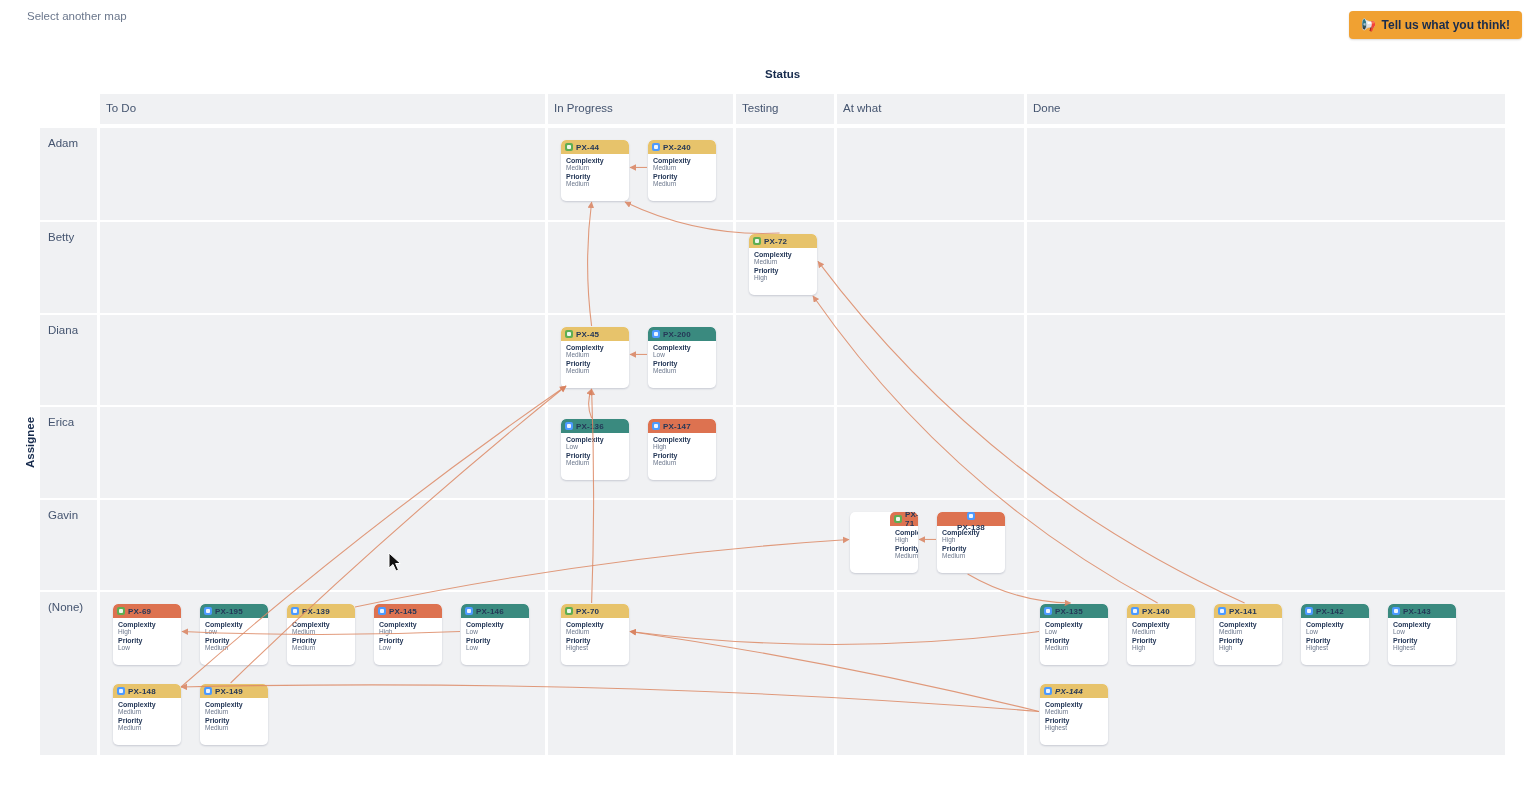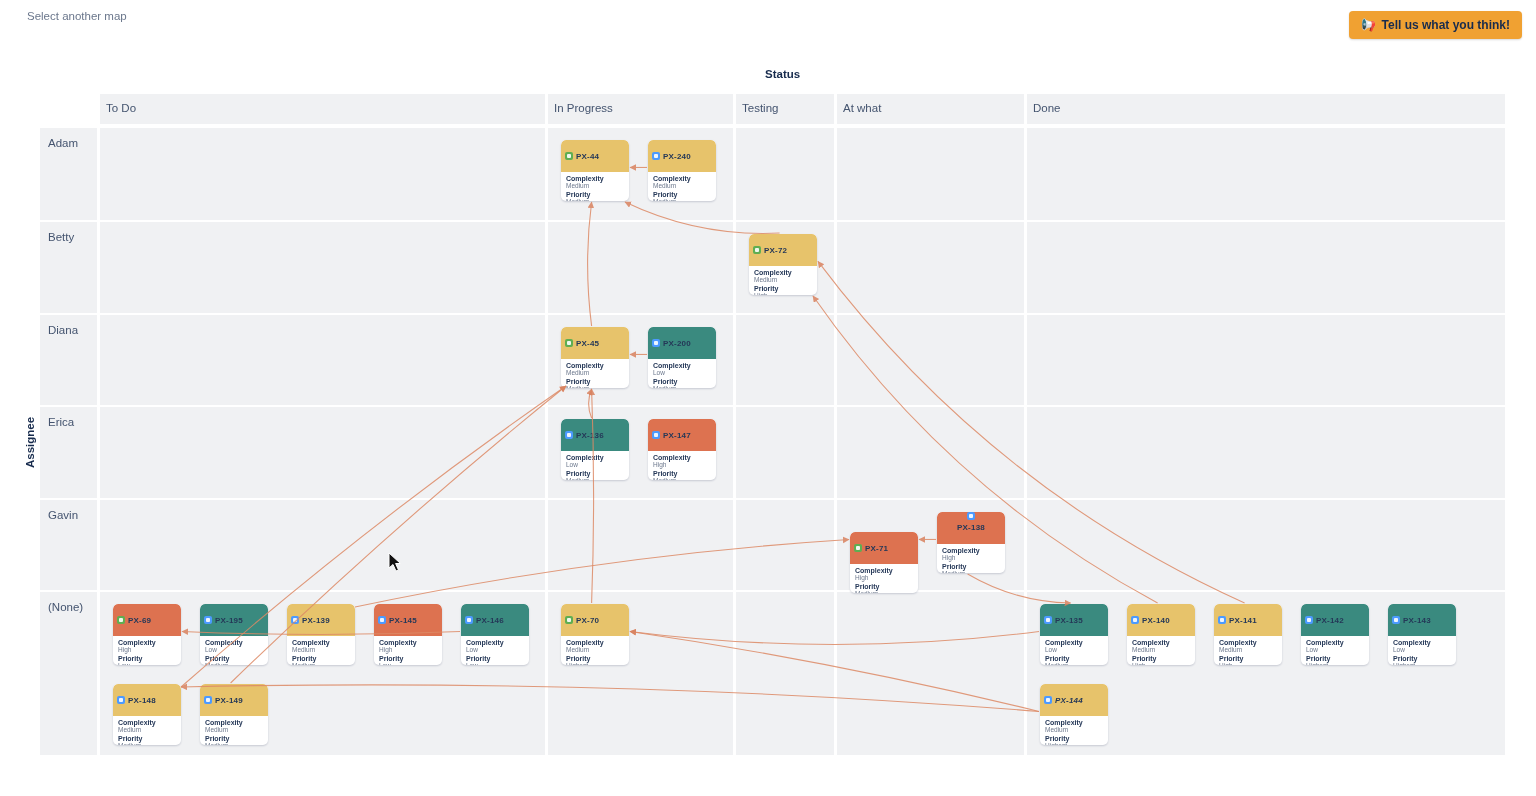--- a/index.html
+++ b/index.html
@@ -24,21 +24,21 @@
             transform:rotate(-90deg); transform-origin:left top; white-space:nowrap; }
 
   
   .cell { position:absolute; background:#f0f1f3; }
   .col-header { position:absolute; font-size:11.5px; color:#44546f; }
   .row-header { position:absolute; font-size:11.5px; color:#44546f; }
 
   
   .card { position:absolute; width:68px; height:61px; background:#ffffff; border-radius:5px;
           box-shadow:0 1px 2px rgba(9,30,66,.18); overflow:hidden; cursor:pointer; }
-  .card-header { height:32px; display:flex; align-items:center; gap:3px; padding:0 4px; border-radius:5px 5px 0 0; }
+  .card-header { height:14px; display:flex; align-items:center; gap:3px; padding:0 4px; border-radius:5px 5px 0 0; }
   .type-icon { width:8px; height:8px; border-radius:2px; flex:0 0 auto; position:relative; }
   .type-icon::after { content:""; position:absolute; left:2px; top:2px; right:2px; bottom:2px;
                       background:rgba(255,255,255,.9); border-radius:1px; }
   .card-key { font-size:8px; font-weight:bold; color:#253858; letter-spacing:.2px; }
   .card-body { padding:2px 5px; }
   .fld-label { font-size:7px; font-weight:bold; color:#253858; margin-top:1px; }
   .fld-value { font-size:6.5px; color:#6b778c; line-height:8px; }
 
   
   #arrow-layer { position:absolute; left:0; top:0; pointer-events:none; }
@@ -190,21 +190,21 @@
           <div class="type-icon" style="background: rgb(76, 154, 255);"></div>
           <div class="card-key">PX-147</div>
         </div>
         <div class="card-body">
           <div class="fld-label">Complexity</div>
           <div class="fld-value">High</div>
           <div class="fld-label">Priority</div>
           <div class="fld-value">Medium</div>
         </div>
       </div>
-      <div class="card" style="left: 850px; top: 532px;">
+      <div class="card" style="left: 850px; top: 512px; padding-left: 40px;">
         <div class="card-header" style="background: rgb(221, 114, 80);">
           <div class="type-icon" style="background: rgb(95, 174, 82);"></div>
           <div class="card-key">PX-71</div>
         </div>
         <div class="card-body">
           <div class="fld-label">Complexity</div>
           <div class="fld-value">High</div>
           <div class="fld-label">Priority</div>
           <div class="fld-value">Medium</div>
         </div>

